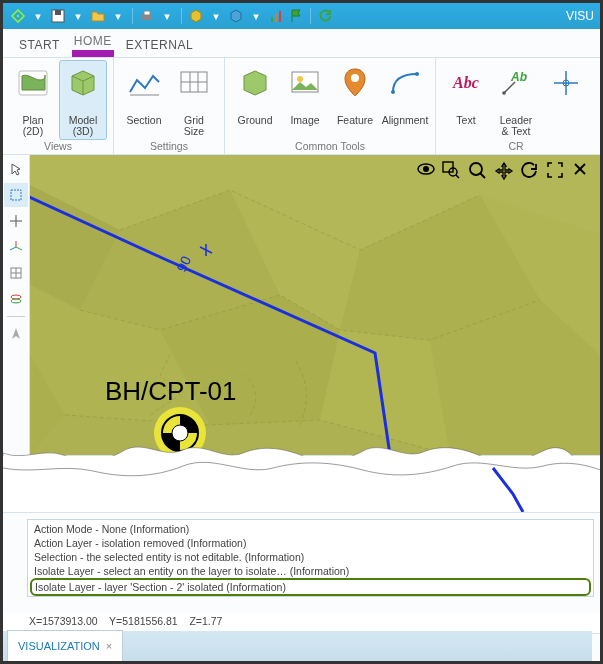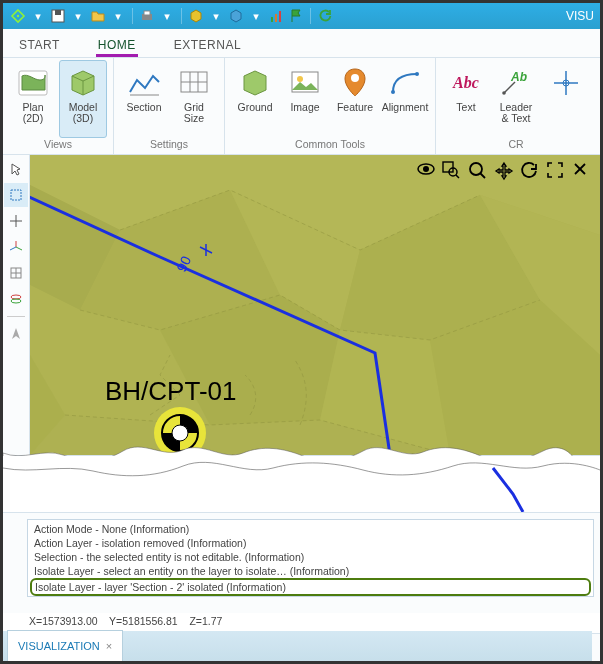--- a/index.html
+++ b/index.html
@@ -6,32 +6,32 @@
 .window{width:603px;height:664px;border:3px solid #333;position:relative;box-sizing:border-box;overflow:hidden;background:#fafcfd}
 
 
 .titlebar{height:26px;background:linear-gradient(#2eaee6,#2aa0d0);display:flex;align-items:center;padding:0 6px;color:#fff}
 .titlebar .qa{display:flex;gap:2px;align-items:center}
 .titlebar .qa .sep{width:1px;height:16px;background:rgba(255,255,255,.3);margin:0 3px}
 .titlebar .qa .ico{width:18px;height:18px;display:flex;align-items:center;justify-content:center}
 .titlebar .app-title{margin-left:auto;font-size:12px}
 
 
-.ribbon-tabs{height:28px;display:flex;align-items:flex-end;gap:34px;padding:0 14px;background:#fafcfd;border-bottom:1px solid #d7e3ec}
+.ribbon-tabs{height:28px;display:flex;align-items:flex-end;gap:10px;padding:0 14px;background:#fafcfd;border-bottom:1px solid #d7e3ec}
 .ribbon-tabs .tab{font-size:12px;padding:6px 2px 5px;color:#555;letter-spacing:0.5px}
-.ribbon-tabs .tab.active{color:#14532d;border-bottom:3px solid #a21caf;padding-bottom:2px}
+.ribbon-tabs .tab.active{color:#737373;border-bottom:7px solid #a21caf;padding-bottom:2px}
 
 
 .ribbon{height:96px;display:flex;background:#fafcfd;border-bottom:1px solid #d7e3ec}
 .group{display:flex;flex-direction:column;border-right:1px solid #d7e3ec;padding:2px 6px 0}
 .group .items{display:flex;gap:2px;flex:1}
 .rbtn{width:42px;display:flex;flex-direction:column;align-items:center;justify-content:flex-start;padding:4px 2px 0;border:1px solid transparent;border-radius:3px}
 .rbtn.active{background:#d9ecf7;border-color:#9ec9e2}
 .rbtn .ric{width:36px;height:36px;display:flex;align-items:center;justify-content:center}
-.rbtn .lbl{font-size:10.5px;text-align:center;line-height:11px;color:#444;margin-top:1px;height:24px}
+.rbtn .lbl{font-size:10.5px;text-align:center;line-height:11px;color:#444;margin-top:14px;height:24px}
 .group .cap{text-align:center;font-size:10.5px;color:#777;padding-bottom:4px}
 
 
 .canvas-wrap{position:relative;height:300px;border-bottom:1px solid #d7e3ec}
 .vtoolbar{position:absolute;left:0;top:0;bottom:0;width:26px;background:#fafcfd;border-right:1px solid #d7e3ec;display:flex;flex-direction:column;gap:2px;padding-top:2px;align-items:center}
 .vbtn{width:22px;height:22px;display:flex;align-items:center;justify-content:center;border:1px solid transparent}
 .canvas{position:absolute;left:27px;right:0;top:0;bottom:0;background:#aeb152;overflow:hidden}
 .canvas svg{width:100%;height:100%}
 .view-icons{position:absolute;top:6px;right:8px;display:flex;gap:6px}
 .vic{width:20px;height:20px;display:flex;align-items:center;justify-content:center}

